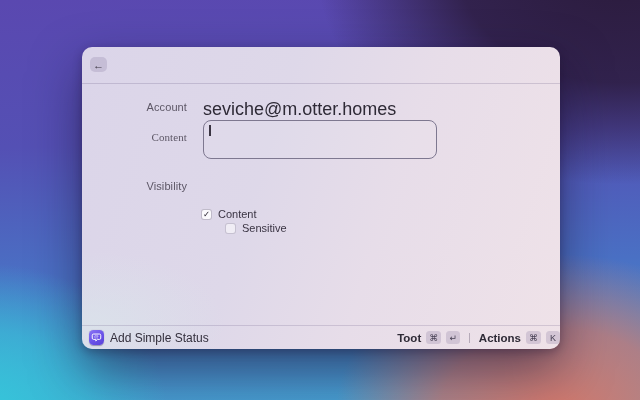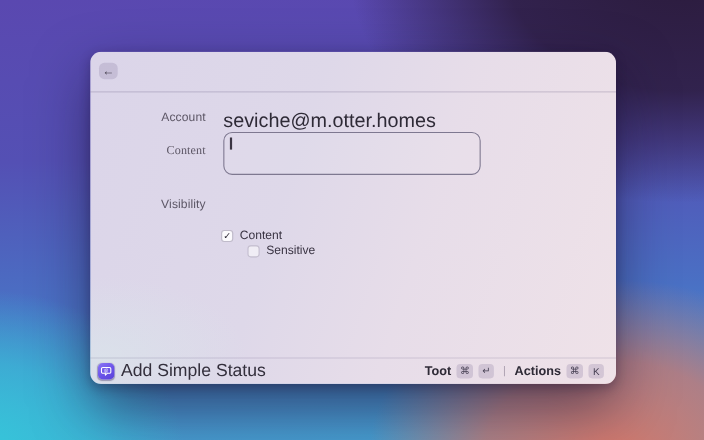--- a/index.html
+++ b/index.html
@@ -82,22 +82,22 @@
     border-top:1px solid rgba(95,80,125,0.20);
     display:flex;align-items:center;
   }
   .footer-left{display:flex;align-items:center;gap:6px;padding-left:7px;flex:1;}
   .app-icon{
     width:15px;height:15px;border-radius:4.5px;
     background:linear-gradient(145deg,#8a75f5 0%,#6a52e8 55%,#5a43d8 100%);
     display:flex;align-items:center;justify-content:center;
     box-shadow:0 0.5px 1px rgba(30,15,70,0.35);
   }
-  .app-label{font-size:16px;color:#332f3c;}
-  .footer-right{display:flex;align-items:center;gap:5px;padding-right:11px;}
+  .app-label{font-size:12px;color:#332f3c;}
+  .footer-right{display:flex;align-items:center;gap:5px;}
   .action-label{font-size:11.5px;color:#2e2a36;font-weight:bold;}
   .action-label.primary{font-weight:700;}
   .keycap{
     min-width:8px;height:13px;padding:0 3px;border-radius:3.5px;
     background:rgba(130,115,155,0.25);
     display:inline-flex;align-items:center;justify-content:center;
     font-size:9px;color:#453f52;
   }
   .footer-divider{font-size:10px;color:rgba(90,80,105,0.45);margin:0 3px;}
 </style>

